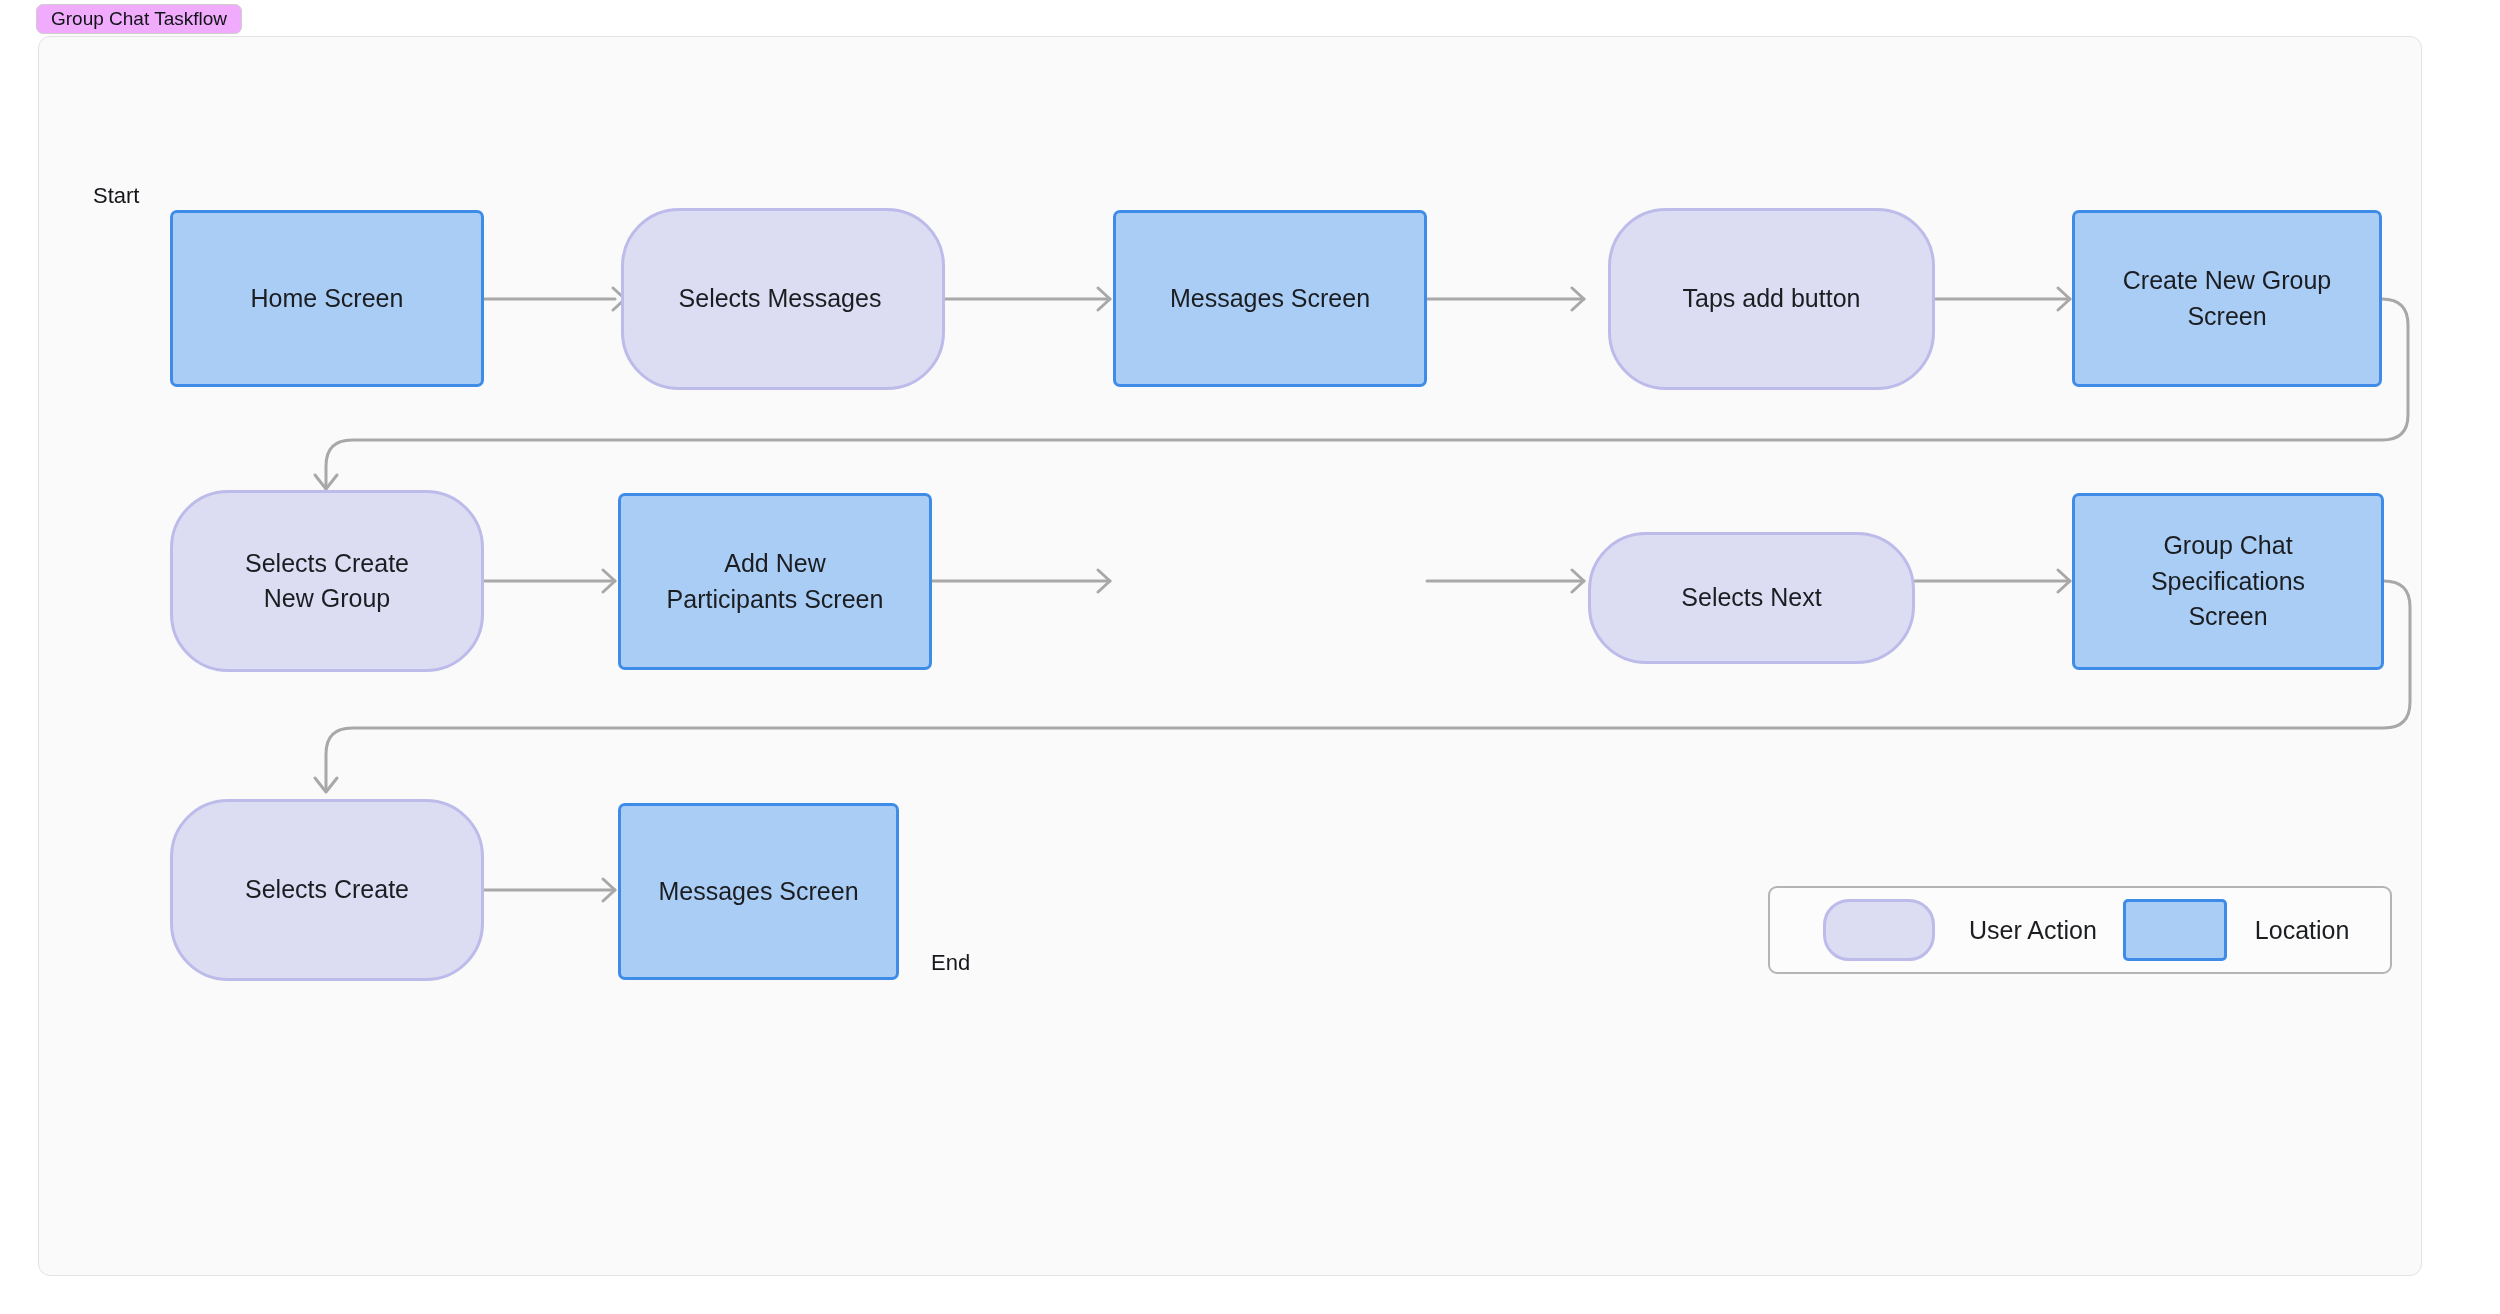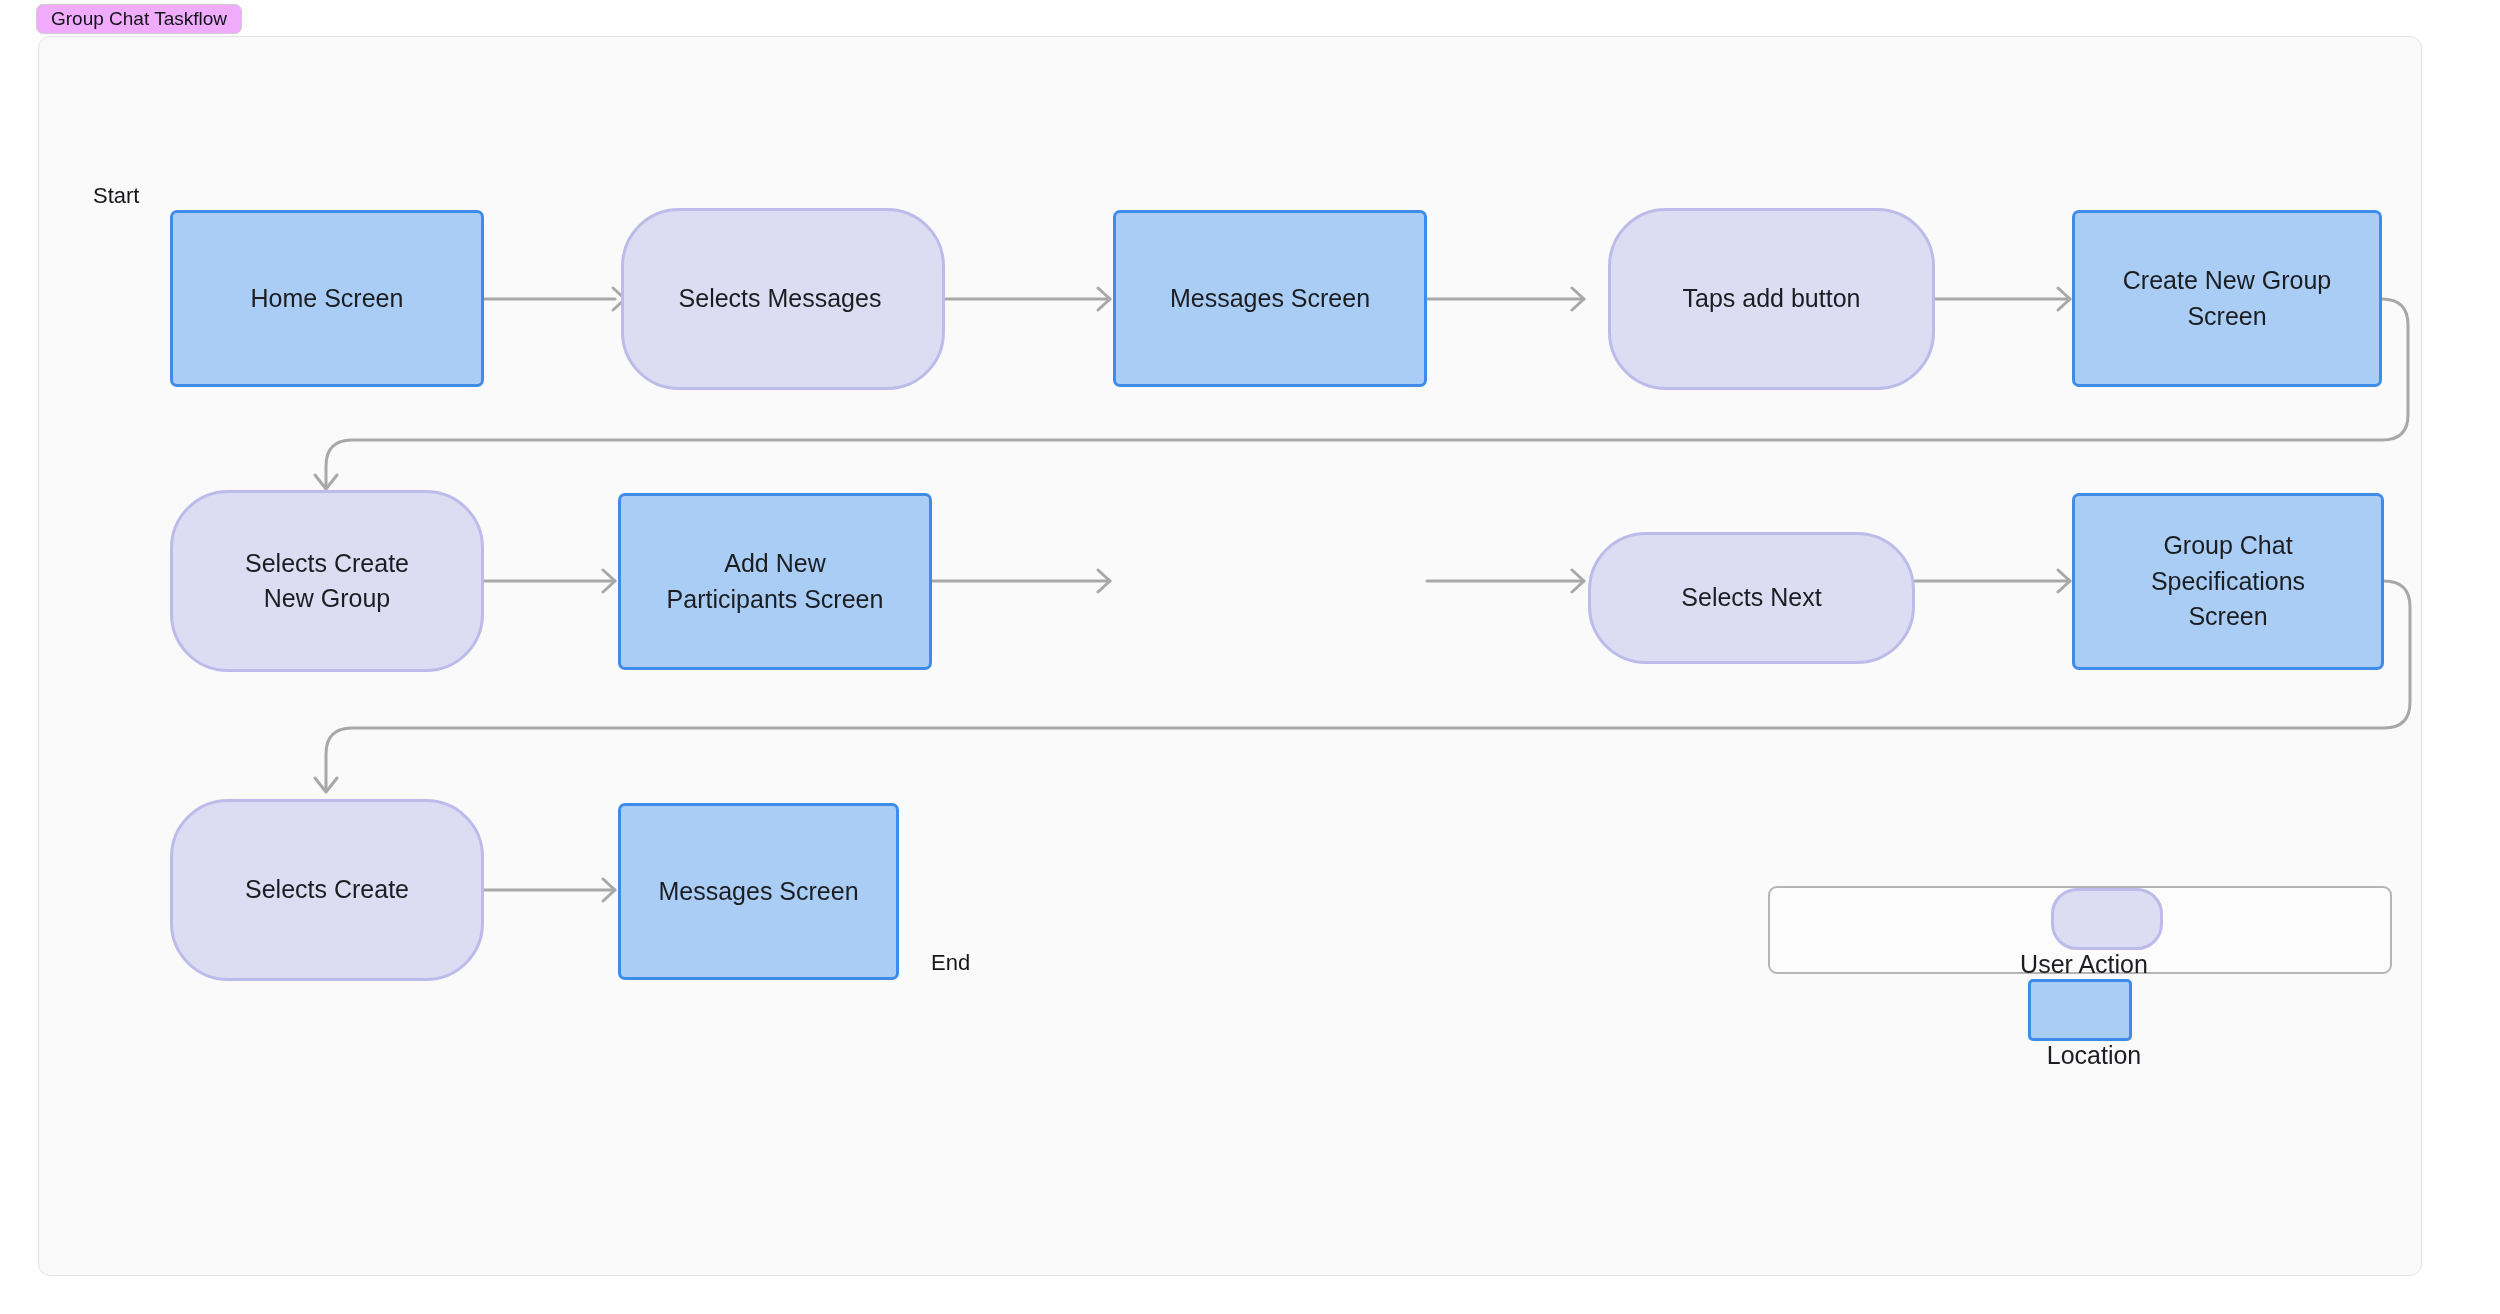--- a/index.html
+++ b/index.html
@@ -88,21 +88,20 @@
   .legend {
     position: absolute;
     left: 1768px; top: 886px;
     width: 624px; height: 88px;
     background: #fcfcfc;
     border: 2px solid #b4b4b4;
     border-radius: 9px;
     display: flex;
     align-items: center;
     z-index: 4;
-    flex-direction: column;
   }
   .legend-swatch-action {
     width: 112px; height: 62px;
     margin-left: 53px;
     background: #dcdcf3;
     border: 3px solid #bcbbe9;
     border-radius: 26px;
     flex: none;
   }
   .legend-swatch-location {

